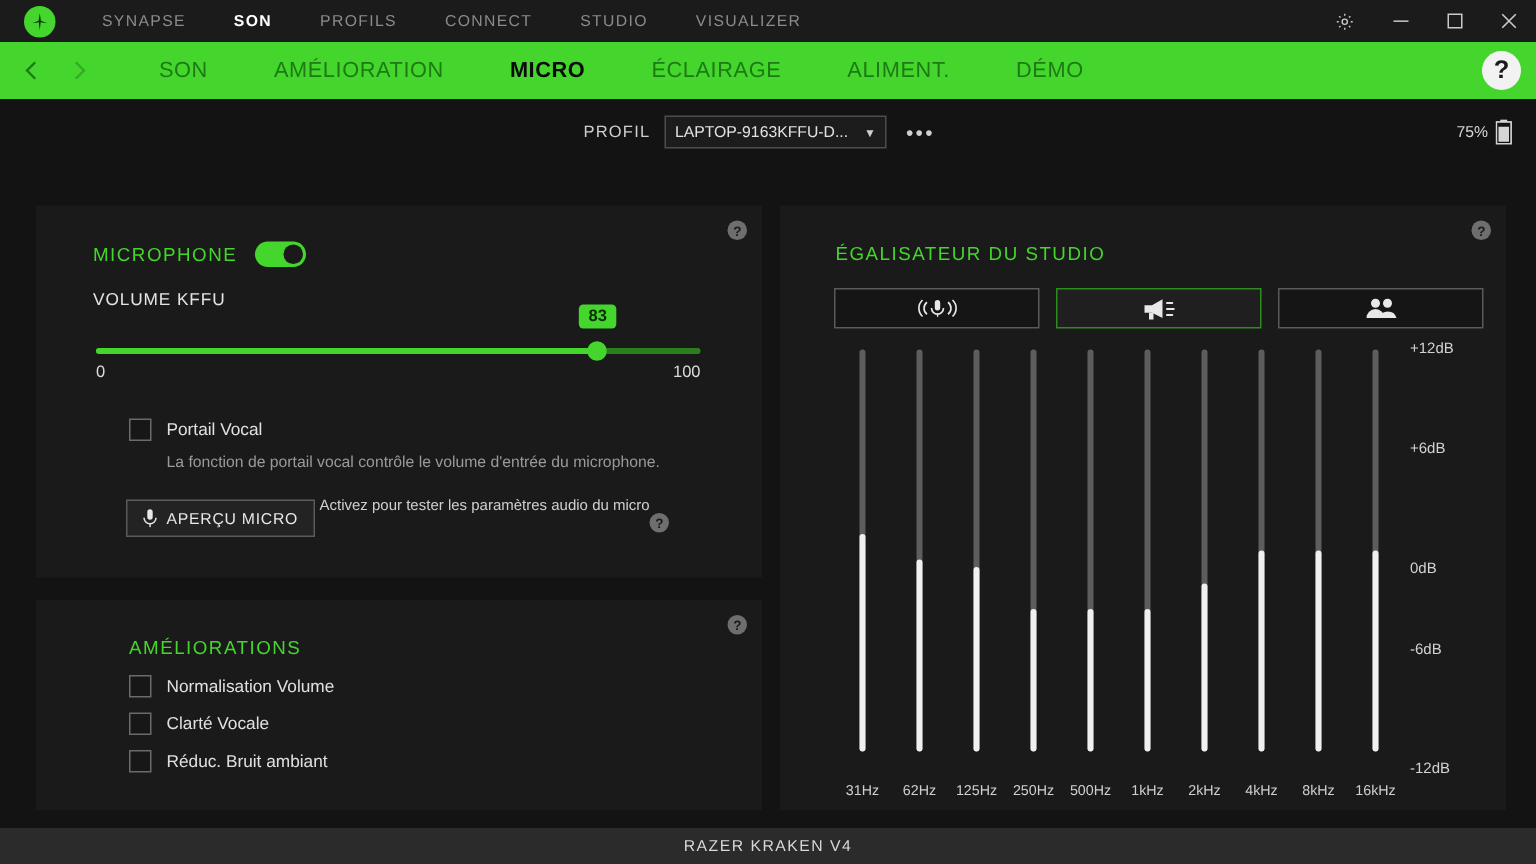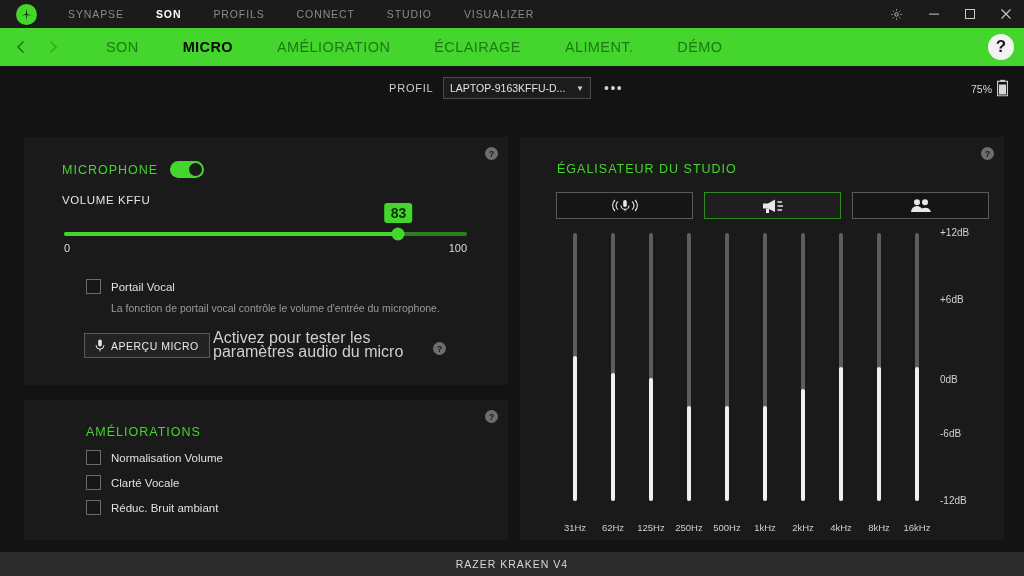--- a/index.html
+++ b/index.html
@@ -112,42 +112,42 @@
   .vol-label { position:absolute; left: 38px; top: 57px; font-size: 11.5px; color: #e4e4e4; letter-spacing: .6px; }
   .slider-zone { position:absolute; left: 40px; top: 95px; width: 403px; }
   .slider-track { position:relative; height: 4px; background: #2c7f1d; border-radius: 2px; }
   .slider-fill { position:absolute; left:0; top:0; height: 4px; background: #44d62c; border-radius: 2px; width: 83%; }
   .slider-knob {
     position:absolute; left: 83%; top: 50%; transform: translate(-50%,-50%);
     width: 13px; height: 13px; border-radius: 50%; background: #44d62c; cursor: pointer;
   }
   .slider-bubble {
     position:absolute; left: 83%; top: -29px; transform: translateX(-50%);
-    background: #44d62c; color: #0b2e05; font-size: 14px; font-weight: bold;
+    background: #44d62c; color: #0b2e05; font-size: 11px; font-weight: bold;
     padding: 2px 6px; border-radius: 3px; min-width: 22px; text-align:center;
   }
   .slider-min { position:absolute; left: 0; top: 10px; font-size: 11px; color: #dadada; }
   .slider-max { position:absolute; right: 0; top: 10px; font-size: 11px; color: #dadada; }
   .chk-row { display:flex; align-items:center; gap: 10px; }
   .chk {
     width: 15px; height: 15px; border: 1px solid #6b6b6b; background: #171717;
     cursor: pointer; flex: 0 0 auto;
   }
   .chk-label { font-size: 11.5px; color: #e0e0e0; }
   #portail { position:absolute; left: 62px; top: 142px; }
   .portail-desc { position:absolute; left: 87px; top: 165px; font-size: 10.5px; color: #9a9a9a; }
   .apercu-btn {
     position:absolute; left: 60px; top: 196px;
     border: 1px solid #5a5a5a; background: #232323; color: #e8e8e8;
     font-size: 10.5px; letter-spacing: .5px; padding: 5px 10px;
     display:flex; align-items:center; gap: 6px; cursor:pointer;
   }
   .apercu-desc {
     position:absolute; left: 189px; top: 194px; width: 222px;
-    font-size: 16px; color: #cfcfcf; line-height: 14px;
+    font-size: 10px; color: #cfcfcf; line-height: 14px;
   }
   .apercu-help {
     position:absolute; left: 409px; top: 205px;
     width: 13px; height: 13px; border-radius: 50%; background: #6e6e6e;
     color: #1a1a1a; font-size: 9px; font-weight: bold;
     display:flex; align-items:center; justify-content:center; cursor:pointer;
   }
 
   
   #pnl-amel { left: 24px; top: 400px; width: 484px; height: 140px; }
@@ -246,22 +246,22 @@
         </svg>
       </div>
       <div class="navarrow fwd">
         <svg width="14" height="16" viewBox="0 0 14 16" fill="none" stroke="#1d7a15" stroke-width="1.6">
           <path d="M4.5 2.5 L10 8 L4.5 13.5"></path>
         </svg>
       </div>
     </div>
     <div class="green-tabs">
       <div class="green-tab">SON</div>
+      <div class="green-tab">AMÉLIORATION</div>
       <div class="green-tab active">MICRO</div>
-      <div class="green-tab">AMÉLIORATION</div>
       <div class="green-tab">ÉCLAIRAGE</div>
       <div class="green-tab">ALIMENT.</div>
       <div class="green-tab">DÉMO</div>
     </div>
     <div class="help-circle">?</div>
   </div>
 
   <div class="profilerow">
     <div class="profile-label">PROFIL</div>
     <div class="profile-select">
@@ -427,21 +427,21 @@
               <div class="eq-bar-fill" style="height: 134px;"></div>
             </div>
             <div class="eq-bar-label">16kHz</div>
           </div>
         </div>
       <div class="eq-scale" id="eq-scale">
           <span style="top: -6px;">+12dB</span>
           <span style="top: 61px;">+6dB</span>
           <span style="top: 128px; margin-top: 13px;">0dB</span>
           <span style="top: 195px;">-6dB</span>
-          <span style="top: 262px;">-12dB</span>
+          <span style="top: 274px;">-12dB</span>
         </div>
     </div>
   </div>
 
   <div class="footer">
     <span class="footer-text">RAZER KRAKEN V4</span>
   </div>
 
 </div>
 

